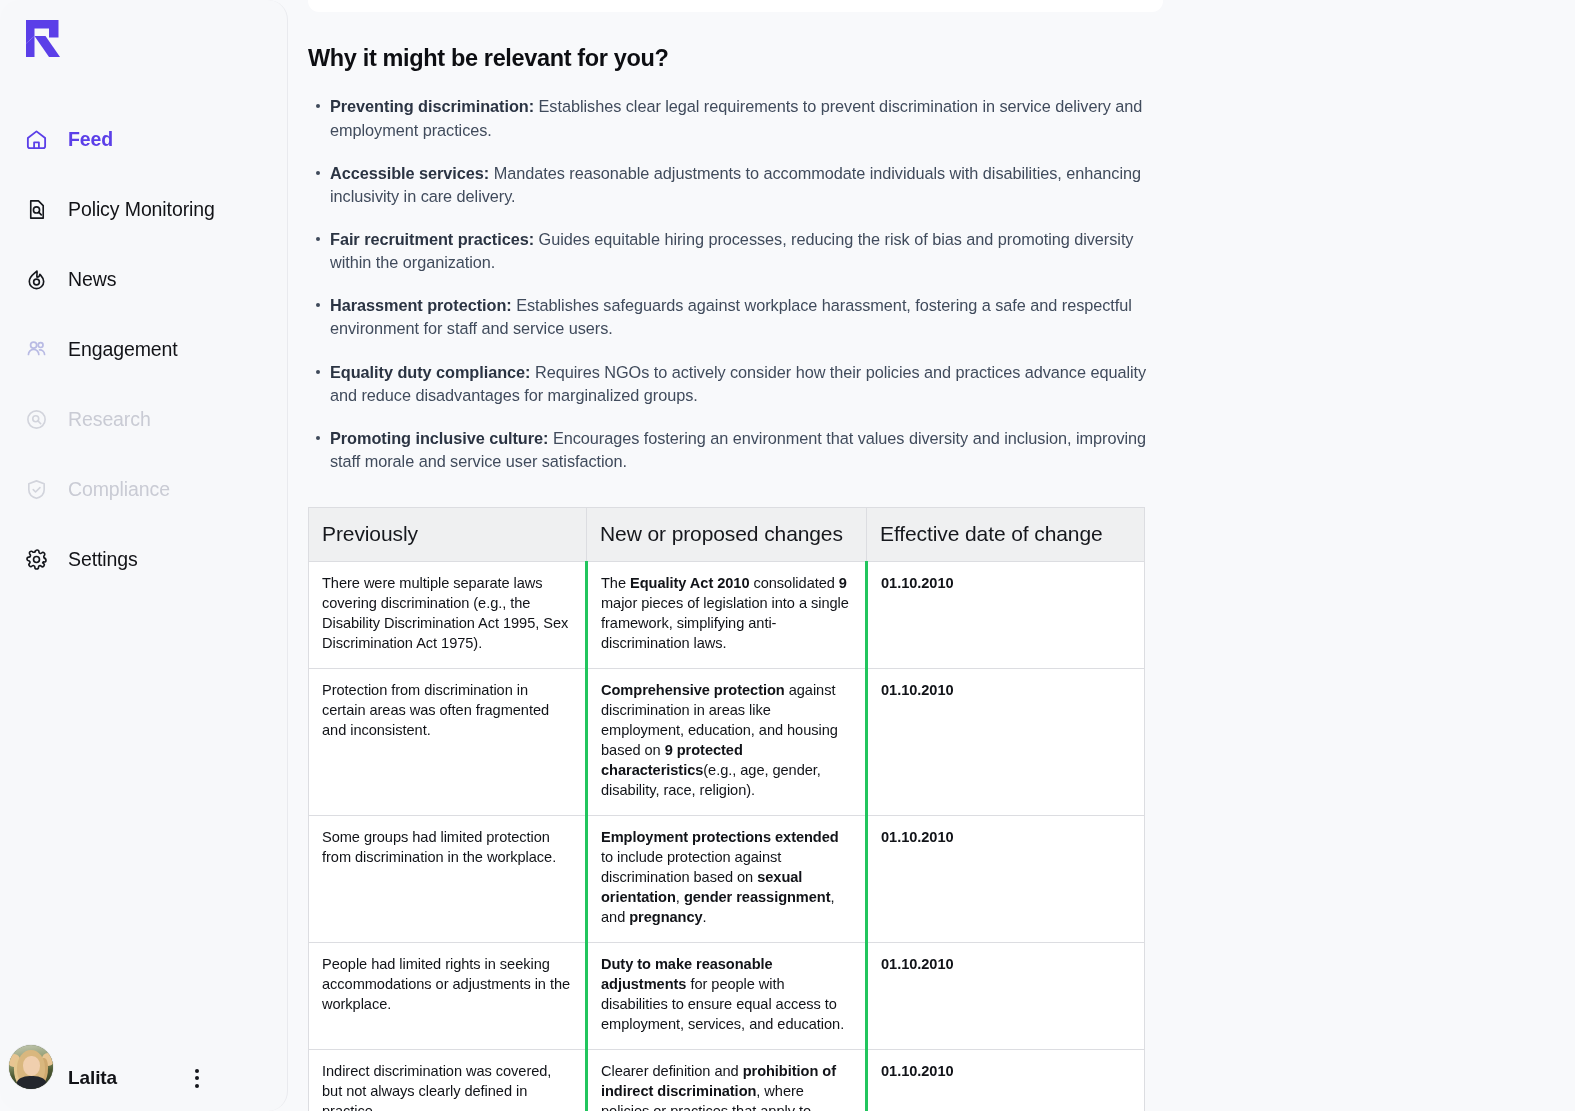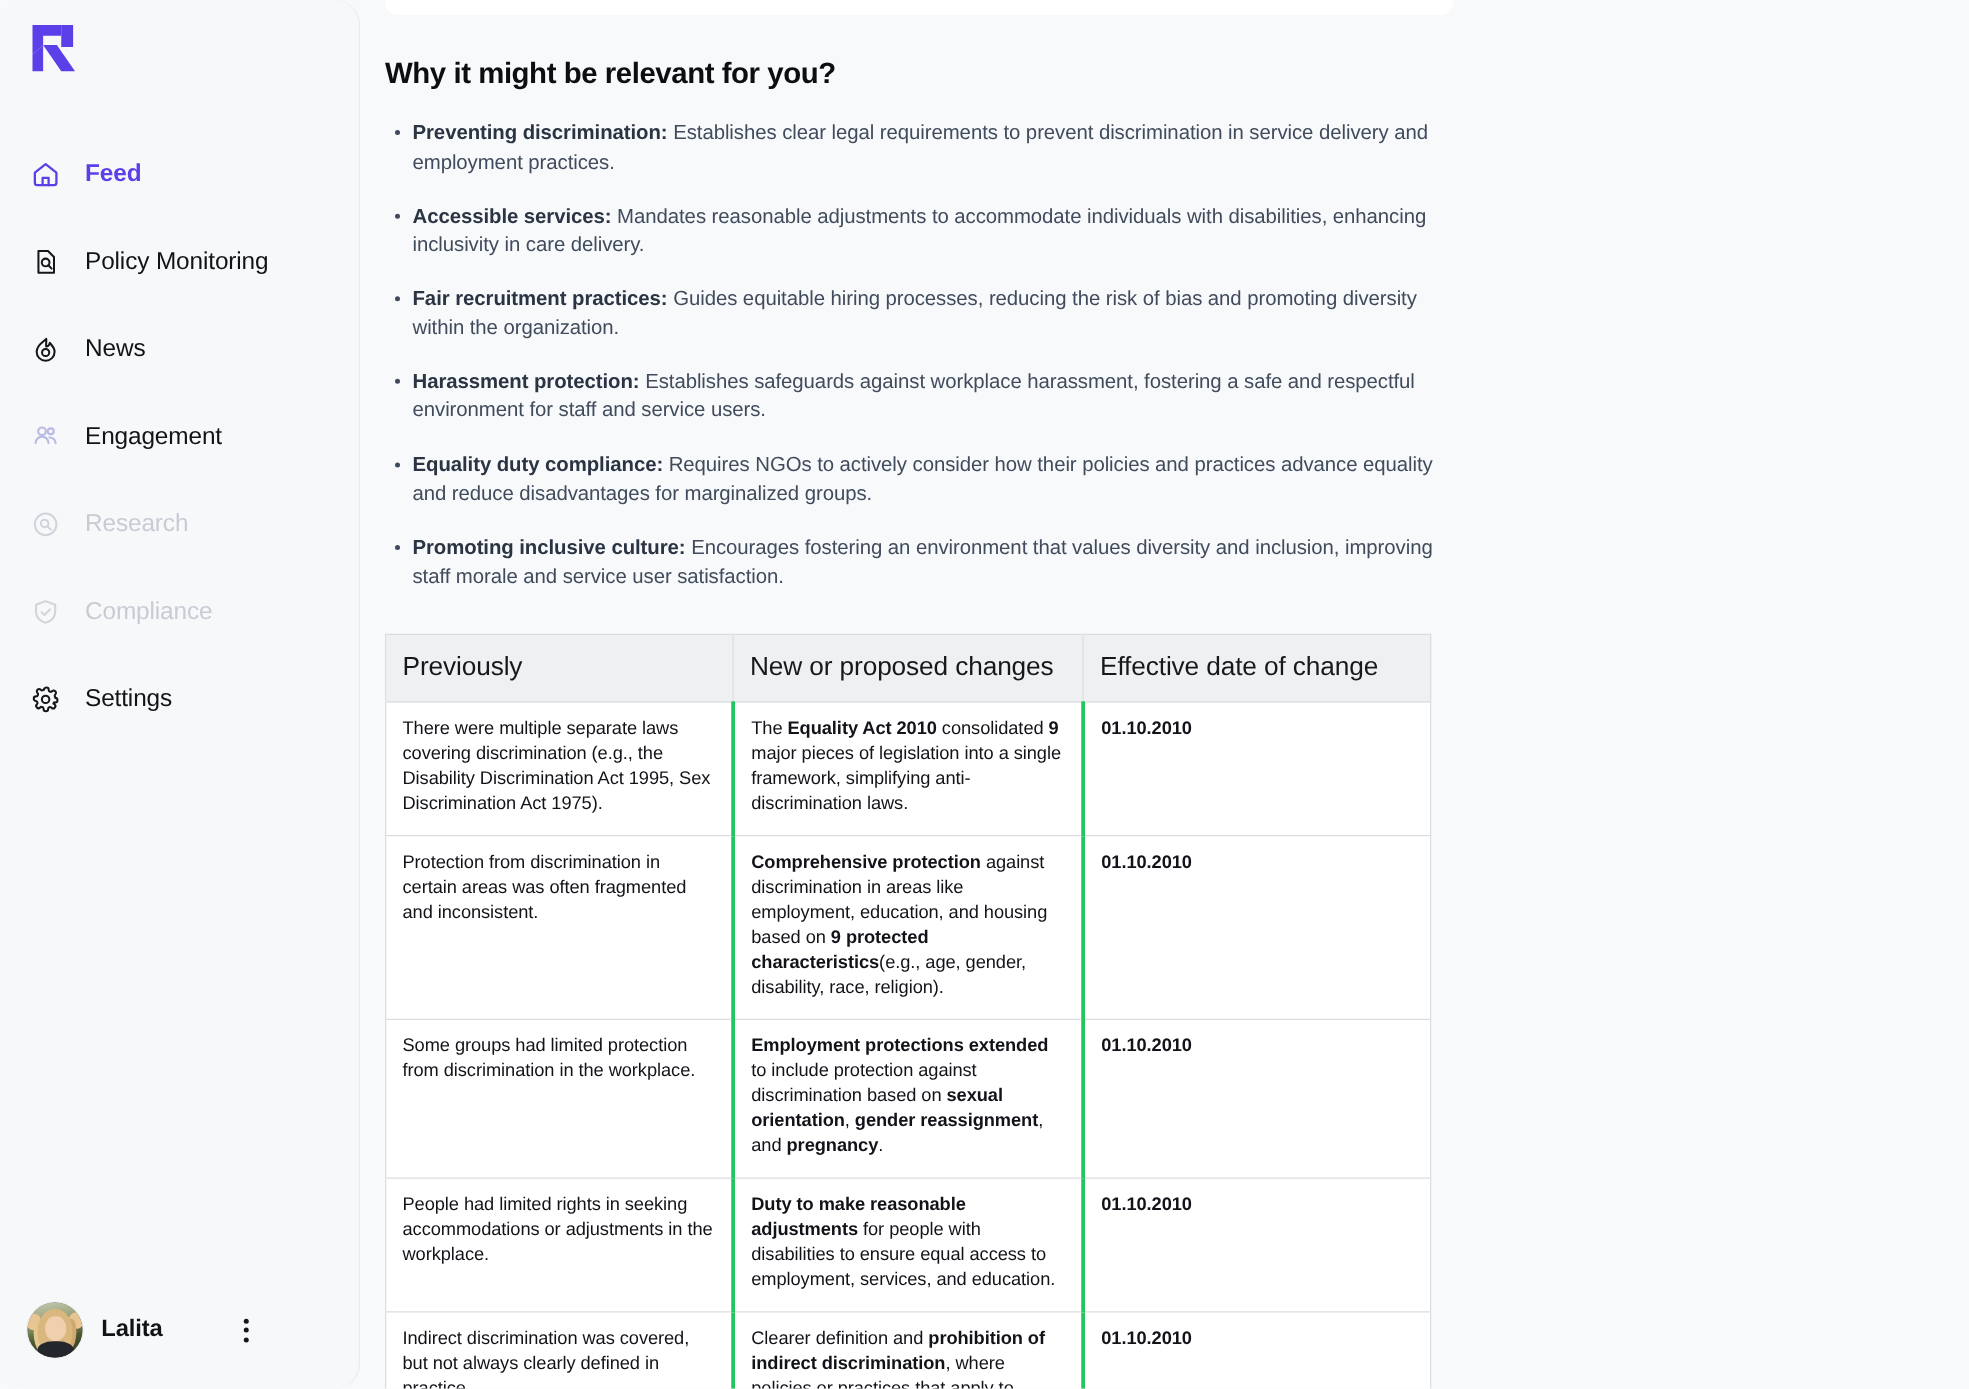--- a/index.html
+++ b/index.html
@@ -54,22 +54,22 @@
   .nav-item.muted .nav-label { color: #c9cbd4; }
   .nav-item.semi .nav-label { color: #121317; }
 
   
   .user-row {
     position: absolute;
     left: 0; bottom: 22px;
     width: 232px;
     height: 50px;
     display: flex;
-    align-items: center;
-    padding-left: 22px;
+    align-items: flex-end;
+    padding-left: 9px;
     padding-right: 24px;
     cursor: pointer;
   }
   .avatar {
     width: 44px; height: 44px;
     border-radius: 50%;
     overflow: hidden;
     flex: 0 0 44px;
     position: relative;
     background: #5d6b4a;

